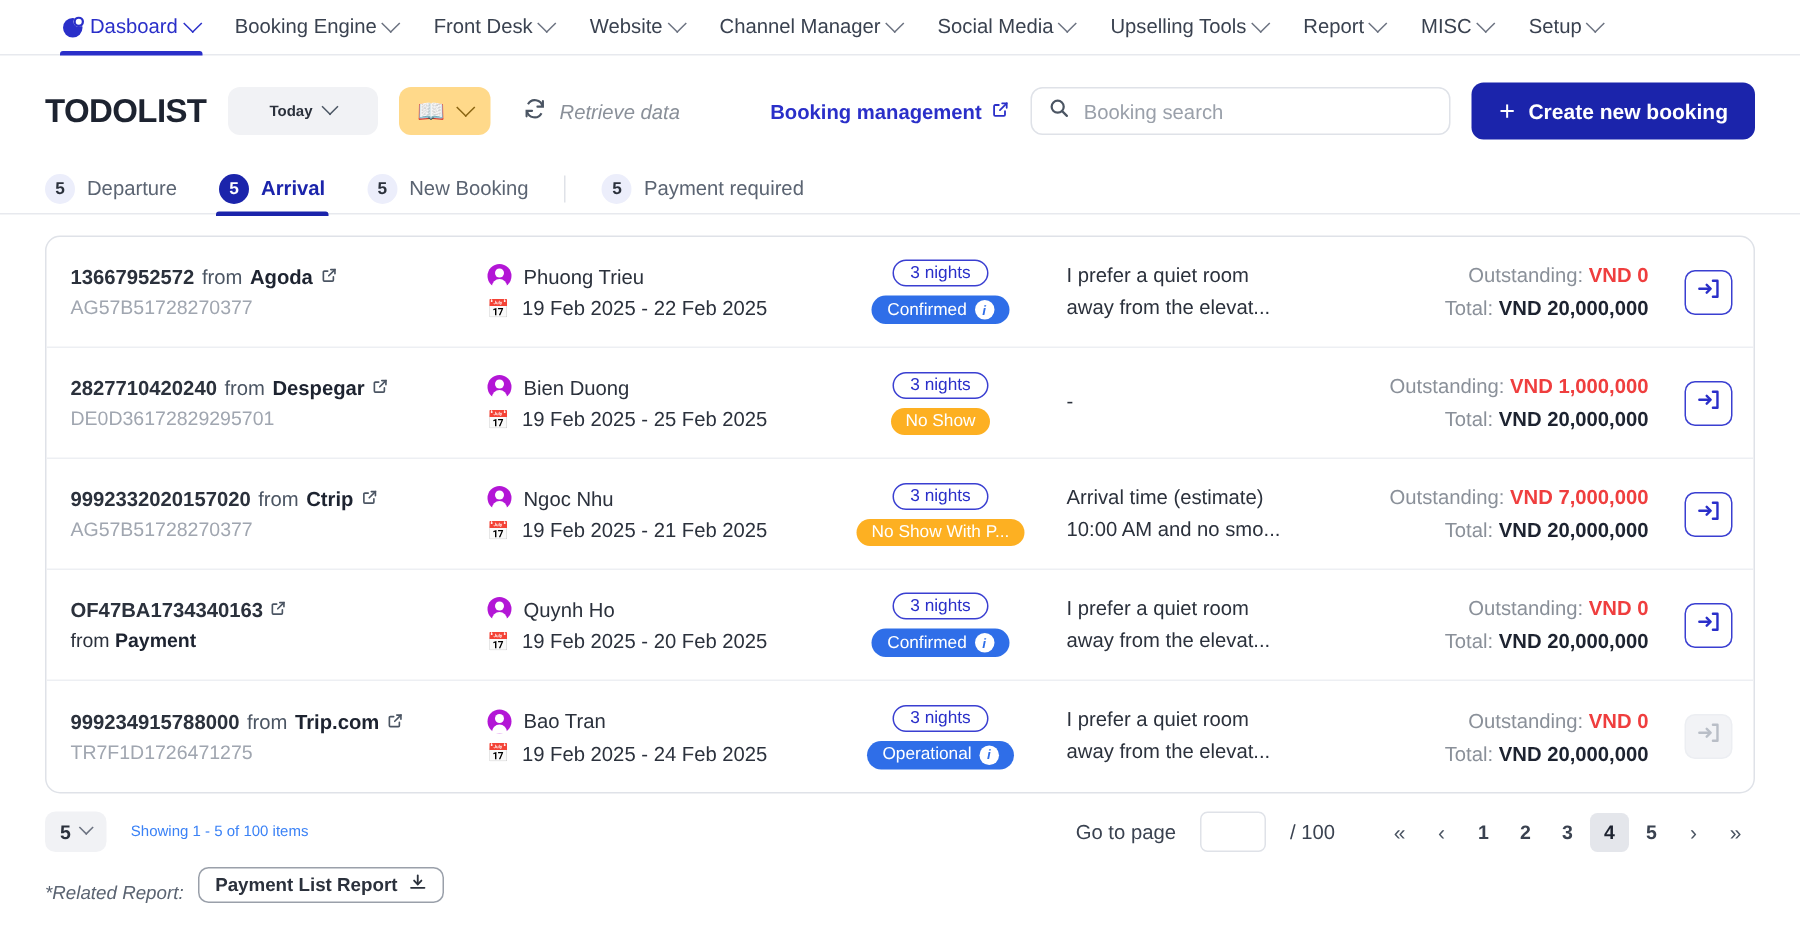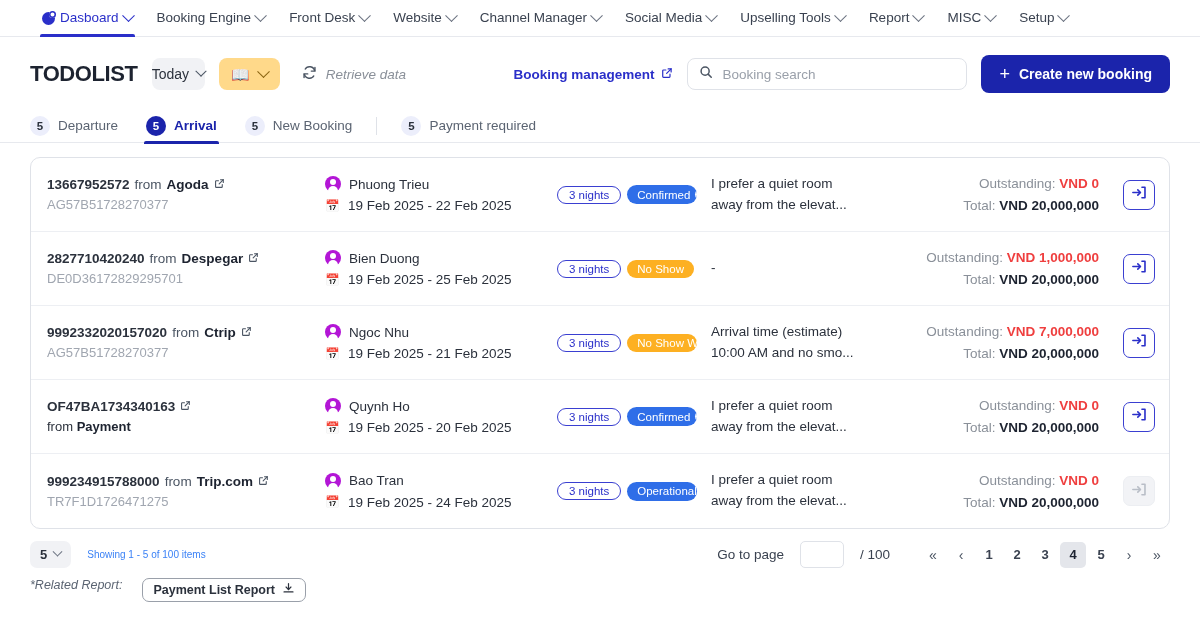--- a/index.html
+++ b/index.html
@@ -53,21 +53,21 @@
   
   .header {
     display: flex; align-items: center;
     padding: 18px 30px 10px 30px;
     gap: 14px;
   }
   .brand { font-size: 22px; font-weight: bold; letter-spacing: -0.4px; color: #1d2330; }
   .pill-select {
     background: #f1f2f5; border-radius: 8px;
     height: 32px; display: flex; align-items: center; gap: 8px;
-    padding: 0 0; font-size: 14px; font-weight: normal; color: #2b313c;
+    padding: 0 28px; font-size: 10px; font-weight: bold; color: #2b313c;
     cursor: pointer;
   }
   .pill-select .caret { width: 8px; height: 8px; border-color:#4b5563; }
   .pill-amber {
     background: #ffd98a; border-radius: 8px;
     height: 32px; display: flex; align-items: center; gap: 9px;
     padding: 0 12px; cursor: pointer;
   }
   .book-ico { font-size: 15px; line-height: 1; color: #d98a12; }
   .pill-amber .caret { border-color: #8a6412; }
@@ -156,21 +156,21 @@
     content:""; position:absolute; left:5px; top:3px; width:6px; height:6px;
     border-radius:50%; background:#fff;
   }
   .avatar-ico::after {
     content:""; position:absolute; left:3px; top:10px; width:10px; height:6px;
     border-radius:5px 5px 0 0; background:#fff;
   }
   .date-line { display: flex; align-items: center; gap: 8px; font-size: 13.5px; color: #2b313c; margin-top: 6px; }
   .cal-ico { font-size: 12px; color: #7b828e; }
 
-  .c-status { width: 140px; flex: none; display: flex; flex-direction: row; align-items: center; gap: 6px; }
+  .c-status { width: 140px; flex: none; display: flex; flex-direction: column; align-items: center; gap: 6px; }
   .pill-outline {
     border: 1.5px solid #3a3fd1; color: #2a2fc9; border-radius: 999px;
     font-size: 11.5px; padding: 2px 11px; white-space: nowrap;
   }
   .pill-solid {
     border-radius: 999px; font-size: 11.5px; color: #fff;
     padding: 3px 10px; display: flex; align-items: center; gap: 5px;
     white-space: nowrap; max-width: 132px; overflow: hidden;
   }
   .pill-blue { background: #2f6ee8; }
@@ -223,21 +223,21 @@
   .pg {
     min-width: 26px; height: 26px; border-radius: 5px;
     display: flex; align-items: center; justify-content: center;
     font-size: 13px; color: #3a4250; cursor: pointer; padding: 0 6px;
   }
   .pg.num { font-weight: bold; }
   .pg.active { background: #e4e6eb; font-weight: bold; color: #1d2330; }
   .pg.arrow { color: #4b5563; font-size: 14px; }
 
   .related {
-    display: flex; align-items: flex-start; gap: 20px;
+    display: flex; align-items: flex-end; gap: 10px;
     padding: 10px 30px 0 30px;
   }
   .related-label { font-size: 12.5px; font-style: italic; color: #5b6472; }
   .report-btn {
     border: 1px solid #9aa0aa; border-radius: 7px; height: 24px;
     display: flex; align-items: center; gap: 7px; padding: 0 10px;
     font-size: 12.5px; font-weight: bold; color: #2b313c; cursor: pointer;
     background: #fff;
   }
   .dl-ico { font-size: 12px; }

